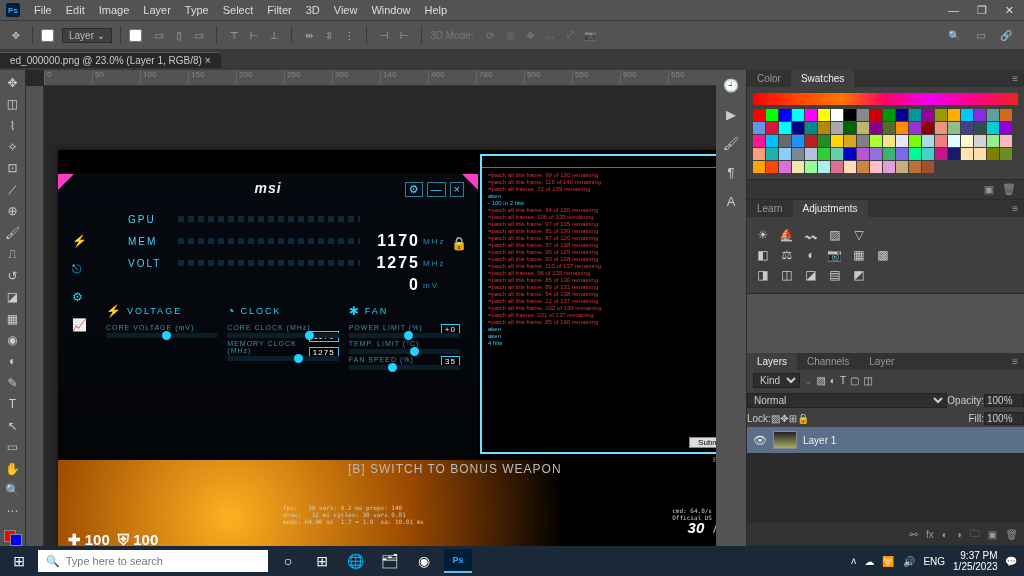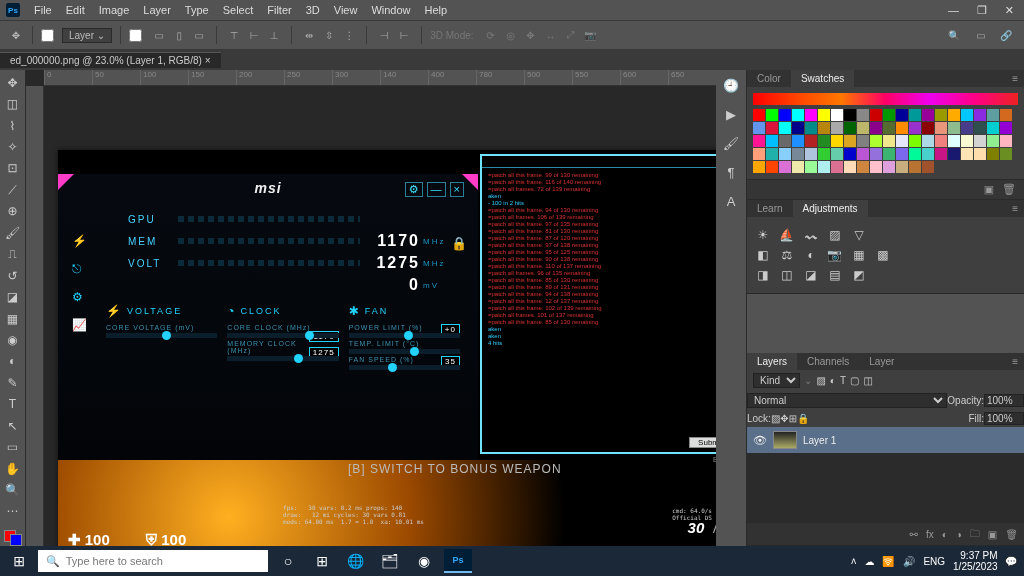--- a/index.html
+++ b/index.html
@@ -70,21 +70,21 @@
 
 
 .console { position:absolute; top:4px; left:422px; width:260px; height:300px; background:#000; border:2px solid #6fe3ff; font-family:monospace; font-size:6px; line-height:7px; color:#d33; padding:16px 6px 6px 6px; overflow:hidden;}
 .console .cyan{color:#3cf;}
 .console .btn{position:absolute;bottom:4px;right:6px;background:#ddd;color:#000;font-size:8px;padding:1px 8px;border:1px solid #888;}
 .console .bar {position:absolute; top:0; left:0; right:0; height:12px; border-bottom:1px solid #2a8aa6;}
 .console .x{position:absolute;top:1px;right:4px;font-size:9px;color:#ccc;}
 
 
 .hud{position:absolute;left:0;bottom:0;width:100%;height:95px;background:radial-gradient(circle at 25% 60%, #ffb020 0%, #9c4a00 35%, #000 65%);}
-.hud .hp{position:absolute;left:10px;bottom:6px;color:#fff;font-family:monospace;font-size:15px;font-weight:bold;display:flex;gap:36px;}
+.hud .hp{position:absolute;left:10px;bottom:6px;color:#fff;font-family:monospace;font-size:15px;font-weight:bold;display:flex;gap:8px;}
 .hud .ammo{position:absolute;right:12px;bottom:18px;color:#fff;font-family:monospace;font-size:15px;font-weight:bold;font-style:italic;}
 .hud .dbg{position:absolute;left:225px;bottom:30px;font-size:6px;color:#ccc;line-height:7px;font-family:monospace;}
 .hud .dbg2{position:absolute;right:30px;bottom:34px;font-size:6px;color:#ccc;line-height:7px;font-family:monospace;text-align:right;}
 .hud .hint{position:absolute;left:290px;top:2px;font-size:12px;color:#bbb;letter-spacing:1px;}
 
 
 .statusbar{height:18px;background:#282828;display:flex;align-items:center;padding:0 8px;font-size:10px;color:#aaa;gap:18px;border-top:1px solid #1a1a1a;}
 
 
 .panels { width: 278px; background: #22c55e; display: flex; flex-direction: column; border-left:1px solid #2a2a2a; }

